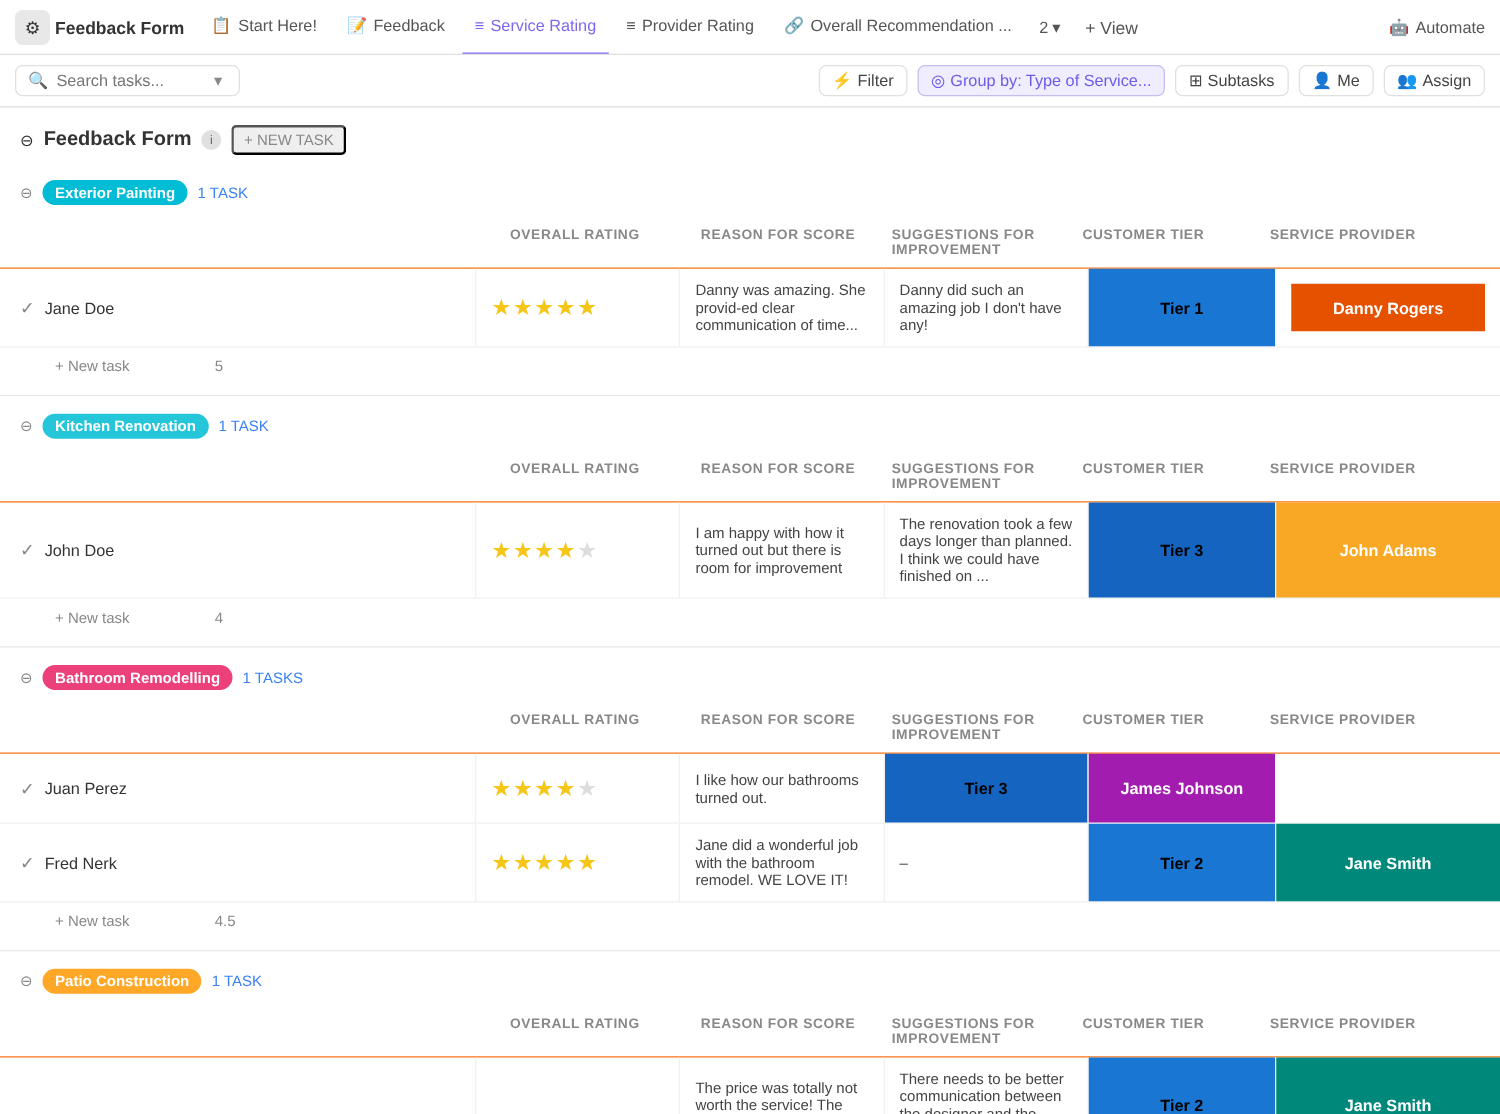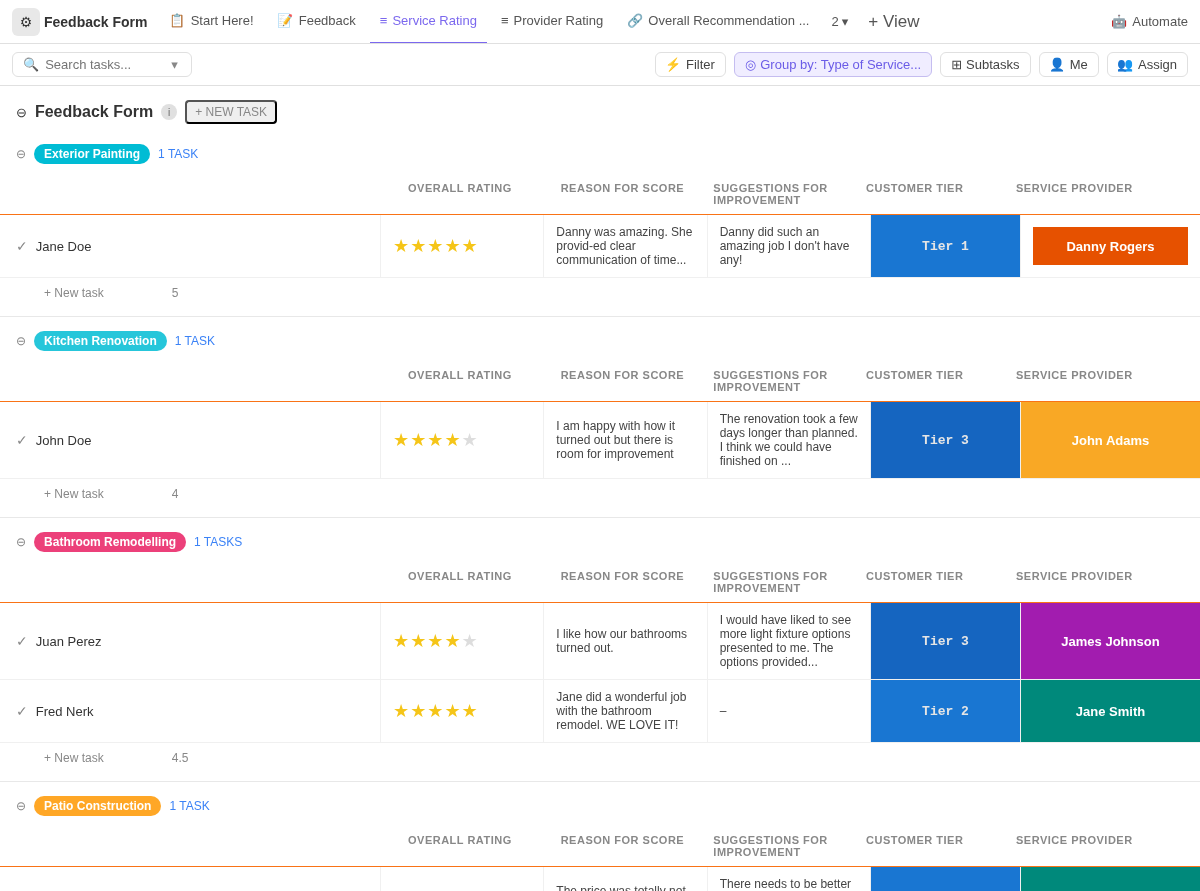--- a/index.html
+++ b/index.html
@@ -8,21 +8,21 @@
     
     .top-nav {
       display: flex; align-items: center; height: 44px; border-bottom: 1px solid #e0e0e0;
       padding: 0 12px; gap: 4px; overflow: hidden;
     }
     .app-icon { width: 28px; height: 28px; border-radius: 6px; background: #e8e8e8; display: flex; align-items: center; justify-content: center; font-size: 14px; flex-shrink: 0; }
     .nav-title { font-weight: 600; font-size: 14px; margin-right: 8px; flex-shrink: 0; }
     .nav-tab { display: flex; align-items: center; gap: 5px; padding: 0 10px; height: 44px; font-size: 13px; color: #555; cursor: pointer; border-bottom: 2px solid transparent; white-space: nowrap; flex-shrink: 0; }
     .nav-tab.active { color: #7b68ee; border-bottom: 2px solid #7b68ee; }
     .nav-more { display: flex; align-items: center; gap: 3px; padding: 0 8px; height: 44px; font-size: 13px; color: #555; cursor: pointer; }
-    .nav-add { display: flex; align-items: center; gap: 3px; padding: 0 8px; height: 44px; font-size: 17px; color: #555; cursor: pointer; }
+    .nav-add { display: flex; align-items: center; gap: 3px; padding: 0 8px; height: 44px; font-size: 14px; color: #555; cursor: pointer; }
     .nav-automate { margin-left: auto; display: flex; align-items: center; gap: 5px; font-size: 13px; color: #555; flex-shrink: 0; }
 
     
     .toolbar {
       display: flex; align-items: center; height: 42px; border-bottom: 1px solid #e0e0e0;
       padding: 0 12px; gap: 8px;
     }
     .search-box { display: flex; align-items: center; gap: 6px; border: 1px solid #e0e0e0; border-radius: 6px; padding: 4px 10px; min-width: 180px; color: #888; }
     .search-box input { border: none; outline: none; font-size: 13px; color: #888; background: transparent; width: 120px; }
     .toolbar-right { margin-left: auto; display: flex; align-items: center; gap: 8px; }
@@ -53,21 +53,21 @@
     
     .task-row { display: grid; grid-template-columns: 380px 1fr 1fr 1fr 150px 180px; border-bottom: 1px solid #f0f0f0; align-items: stretch; min-height: 56px; }
     .task-name-cell { display: flex; align-items: center; gap: 8px; padding: 10px 16px 10px 16px; }
     .check-icon { color: #888; font-size: 14px; flex-shrink: 0; }
     .task-name { font-size: 13px; font-weight: 500; }
     .task-cell { padding: 10px 12px; font-size: 12px; color: #444; display: flex; align-items: center; border-left: 1px solid #f0f0f0; }
     .stars { font-size: 18px; color: #f5c518; letter-spacing: 1px; }
 
     
     .tier-cell { display: flex; align-items: stretch; }
-    .tier-badge { flex: 1; display: flex; align-items: center; justify-content: center; font-size: 13px; font-weight: 600; color: #e5e5e5; font-family: Liberation Mono, monospace; }
+    .tier-badge { flex: 1; display: flex; align-items: center; justify-content: center; font-size: 13px; font-weight: 600; color: #000000; }
     .provider-badge { flex: 1; display: flex; align-items: center; justify-content: center; font-size: 13px; font-weight: 600; color: #fff; }
 
     .tier-blue { background: #1565c0; }
     .tier-blue-light { background: #1976d2; }
     .provider-orange { background: #e65100; }
     .provider-yellow { background: #f9a825; }
     .provider-red { background: #a21caf; }
     .provider-green { background: #00897b; }
 
     
@@ -254,21 +254,20 @@
 
     <div class="task-row">
       <div class="task-name-cell">
         <span class="check-icon">✓</span>
         <span class="task-name">Juan Perez</span>
       </div>
       <div class="task-cell">
         <span class="stars">★★★★<span style="color:#ddd;">★</span></span>
       </div>
       <div class="task-cell">I like how our bathrooms turned out.</div>
-      <div class="task-cell">I would have liked to see more light fixture options presented to me. The options provided...</div>
       <div class="task-cell tier-cell" style="padding:0;">
         <div class="tier-badge tier-blue">Tier 3</div>
       </div>
       <div class="task-cell tier-cell" style="padding:0;">
         <div class="provider-badge provider-red">James Johnson</div>
       </div>
     </div>
 
     <div class="task-row">
       <div class="task-name-cell">

